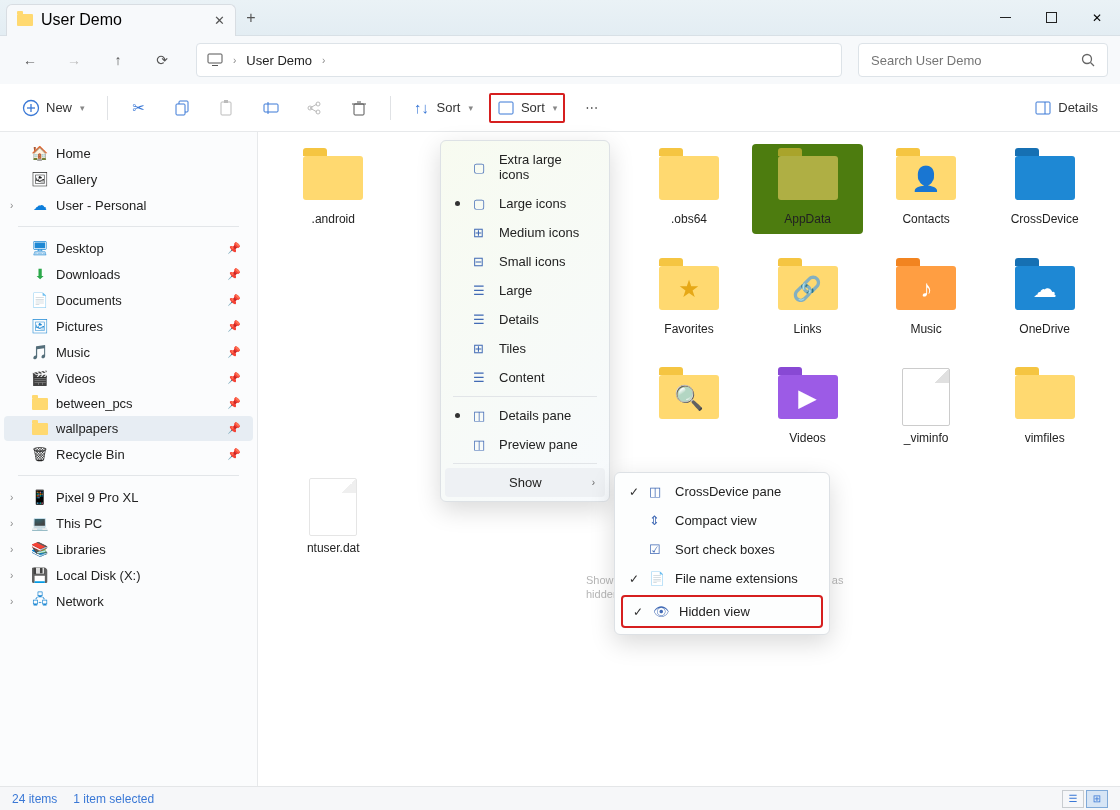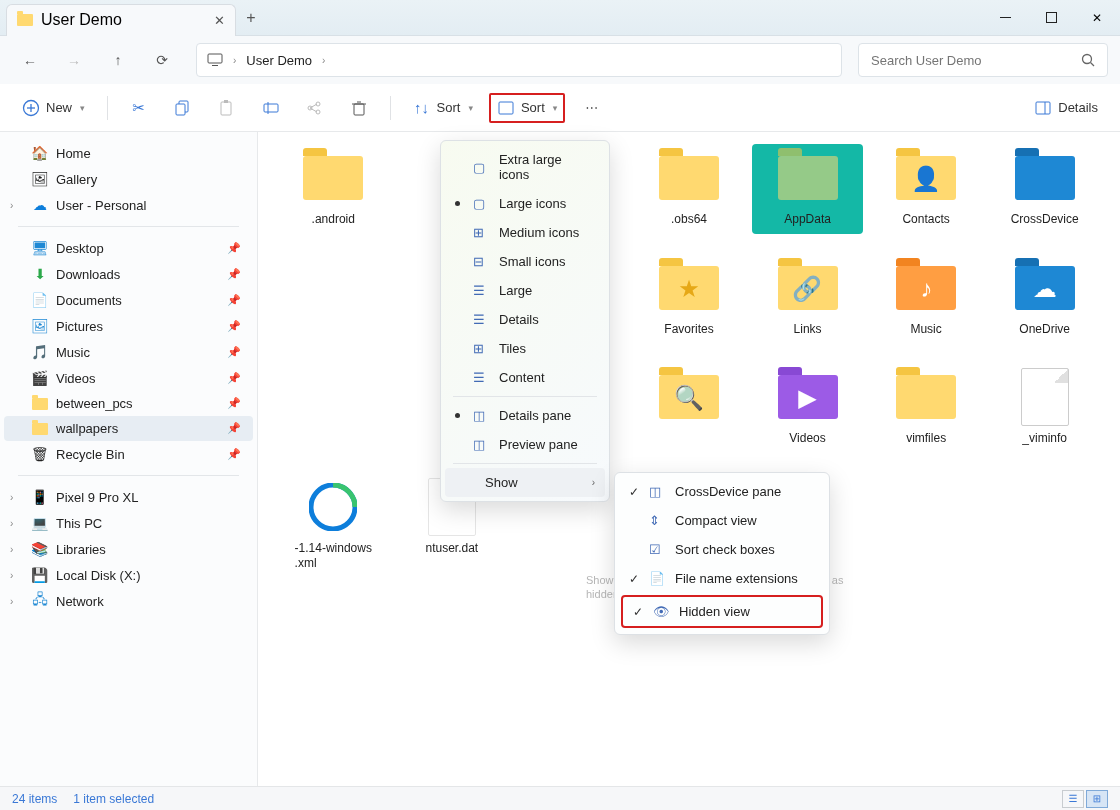--- a/index.html
+++ b/index.html
@@ -39,36 +39,36 @@
 .sb-item .chev { position: absolute; left: 6px; color: #888; font-size: 10px; }
 .sb-item .pin { margin-left: auto; color: #999; font-size: 11px; }
 .sb-item.selected { background: #e7edf3; }
 .sb-sep { height: 1px; background: #e3e6e9; margin: 8px 14px; }
 .sb-icon { width: 16px; height: 16px; display: inline-flex; align-items: center; justify-content: center; font-size: 14px; }
 .sb-folder { width: 16px; height: 12px; background: #FFD970; border-radius: 1px; position: relative; display: inline-block; }
 .sb-folder::before { content: ''; position: absolute; top: -3px; left: 0; width: 6px; height: 3px; background: #FFD970; border-radius: 1px 1px 0 0; }
 
 .filegrid { flex: 1; background: #fff; padding: 12px 20px; overflow-y: auto; display: grid; grid-template-columns: repeat(7, 1fr); gap: 20px 8px; align-content: start; }
 .file-item { display: flex; flex-direction: column; align-items: center; gap: 6px; padding: 6px; border-radius: 4px; cursor: pointer; }
-.file-item.selected { background: #14b8a6; }
+.file-item.selected { background: #4d7c0f; }
 .file-icon { width: 68px; height: 56px; display: flex; align-items: center; justify-content: center; font-size: 40px; position: relative; }
 .folder-ico { width: 60px; height: 44px; background: #FFD970; border-radius: 3px; position: relative; }
 .folder-ico::before { content: ''; position: absolute; top: -8px; left: 0; width: 24px; height: 8px; background: #F5C542; border-radius: 3px 3px 0 0; }
 .folder-ico.blue { background: #1E88D4; }
 .folder-ico.blue::before { background: #1670B3; }
 .folder-ico.teal { background: #14B8A6; }
 .folder-ico.teal::before { background: #0F9488; }
 .folder-ico.orange { background: #FF9E42; }
 .folder-ico.orange::before { background: #F28420; }
 .folder-ico.purple { background: #9C5BE6; }
 .folder-ico.purple::before { background: #8849D4; }
 .folder-overlay { position: absolute; top: 50%; left: 50%; transform: translate(-50%, -45%); font-size: 24px; color: #fff; }
 .file-doc { width: 48px; height: 58px; background: #fff; border: 1px solid #ccc; border-radius: 2px; position: relative; }
 .file-doc::before { content: ''; position: absolute; top: 0; right: 0; width: 14px; height: 14px; background: linear-gradient(135deg, #fff 50%, #e0e0e0 50%); }
-.file-label { font-size: 12px; color: #222; max-width: 100px; word-wrap: break-word; line-height: 1.3; }
+.file-label { font-size: 12px; text-align: center; color: #222; max-width: 100px; word-wrap: break-word; line-height: 1.3; }
 
 .viewmenu { position: absolute; left: 440px; top: 140px; width: 170px; background: #fdfefe; border: 1px solid #dde1e5; border-radius: 6px; box-shadow: 0 8px 24px rgba(0,0,0,0.15); padding: 4px; z-index: 100; background-image: linear-gradient(135deg, rgba(237,245,215,0.35), rgba(235,242,250,0.35)); }
 .vm-item { display: flex; align-items: center; gap: 10px; padding: 7px 10px 7px 28px; font-size: 13px; color: #222; border-radius: 4px; cursor: pointer; position: relative; }
 .vm-item .dot { position: absolute; left: 10px; width: 5px; height: 5px; background: #333; border-radius: 50%; }
 .vm-item .vm-icon { width: 16px; color: #416ab5; font-size: 13px; }
 .vm-sep { height: 1px; background: #e2e5e8; margin: 4px 8px; }
 .vm-item.hover-show { background: #eef1f4; }
 .vm-item .sub-chev { margin-left: auto; font-size: 10px; color: #666; }
 
 .submenu { position: absolute; left: 614px; top: 472px; width: 216px; background: #fdfefe; border: 1px solid #dde1e5; border-radius: 6px; box-shadow: 0 8px 24px rgba(0,0,0,0.15); padding: 4px; z-index: 101; }
@@ -417,40 +417,30 @@
     <div class="file-item">
         <div class="file-icon">
           <div class="folder-ico purple">
             <span class="folder-overlay">▶</span>
           </div>
         </div>
         <div class="file-label">Videos</div>
       </div>
     <div class="file-item">
         <div class="file-icon">
+          <div class="file-doc"></div>
+        </div>
+        <div class="file-label">_viminfo</div>
+      </div>
+
+    <div class="file-item">
+        <div class="file-icon">
           <div class="folder-ico"></div>
         </div>
         <div class="file-label">vimfiles</div>
-      </div>
-
-    <div class="file-item">
-        <div class="file-icon">
-          <div class="file-doc"></div>
-        </div>
-        <div class="file-label">_viminfo</div>
-      </div>
-    <div class="file-item">
-        <div class="file-icon">
-          <svg width="48" height="48">
-            <circle cx="24" cy="24" r="22" fill="none" stroke="#0d7edb" stroke-width="5"></circle>
-            <path d="M24 2 A22 22 0 0 1 46 24" stroke="#39c46f" stroke-width="5" fill="none"></path>
-          </svg>
-        </div>
-        <div class="file-label" style="white-space:pre-line">-1.14-windows
-.xml</div>
       </div>
     <div class="file-item">
         <div class="file-icon">
           <div class="file-doc" style="opacity:0.5"></div>
         </div>
         <div class="file-label">ntuser.dat</div>
       </div>
   </div>
 </div>
 
@@ -495,21 +485,21 @@
       <span class="dot"></span>
       <span class="vm-icon">◫</span>
       <span>Details pane</span>
     </div>
   <div class="vm-item">
       <span class="vm-icon">◫</span>
       <span>Preview pane</span>
     </div>
   <div class="vm-sep"></div>
   <div class="vm-item hover-show">
-      <span style="margin-left:12px">Show</span>
+      <span style="margin-left:36px">Show</span>
       <span class="sub-chev">›</span>
     </div>
 </div>
 
 <div class="submenu">
   <div class="sm-item">
       <span class="check">✓</span>
       <span class="sm-icon">◫</span>
       <span>CrossDevice pane</span>
     </div>

